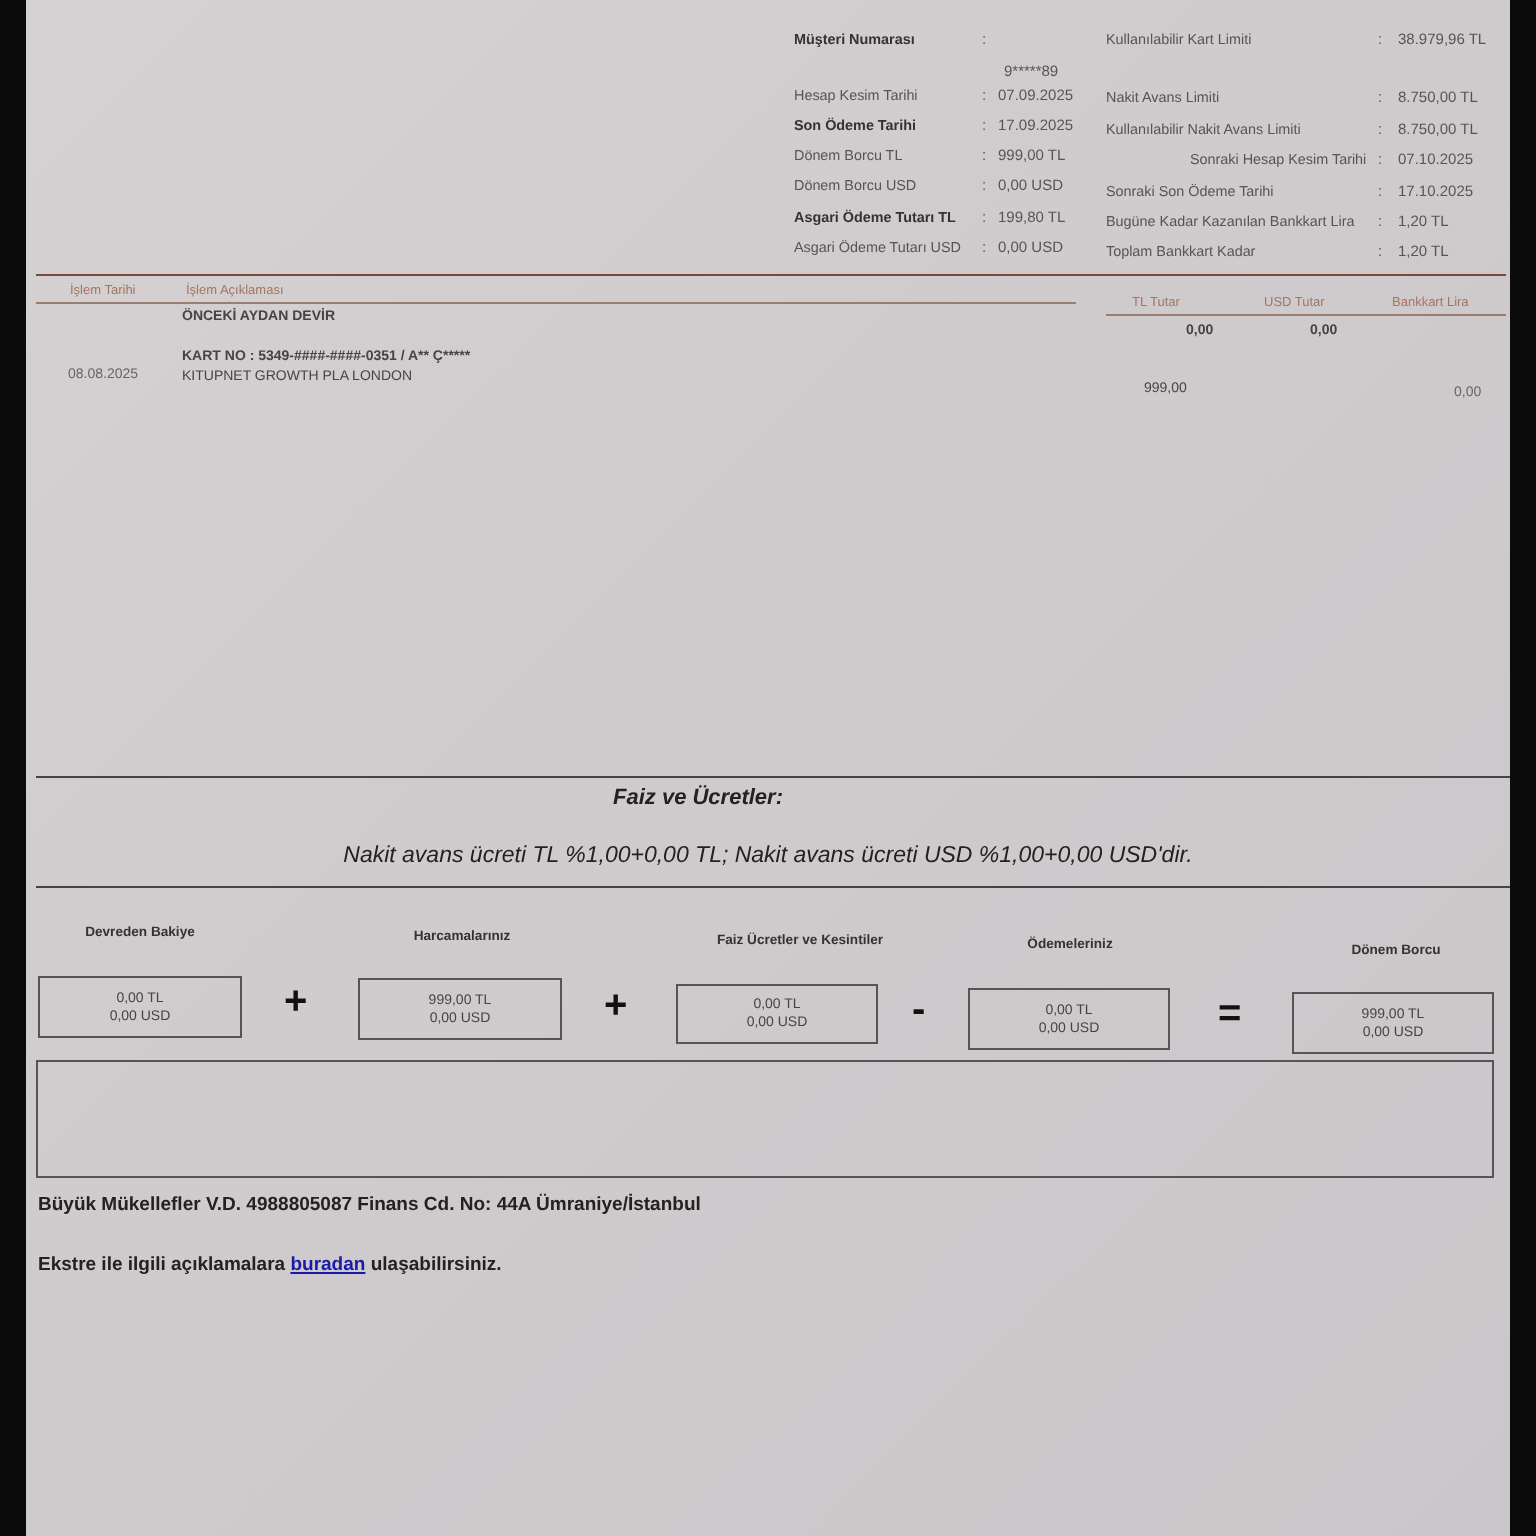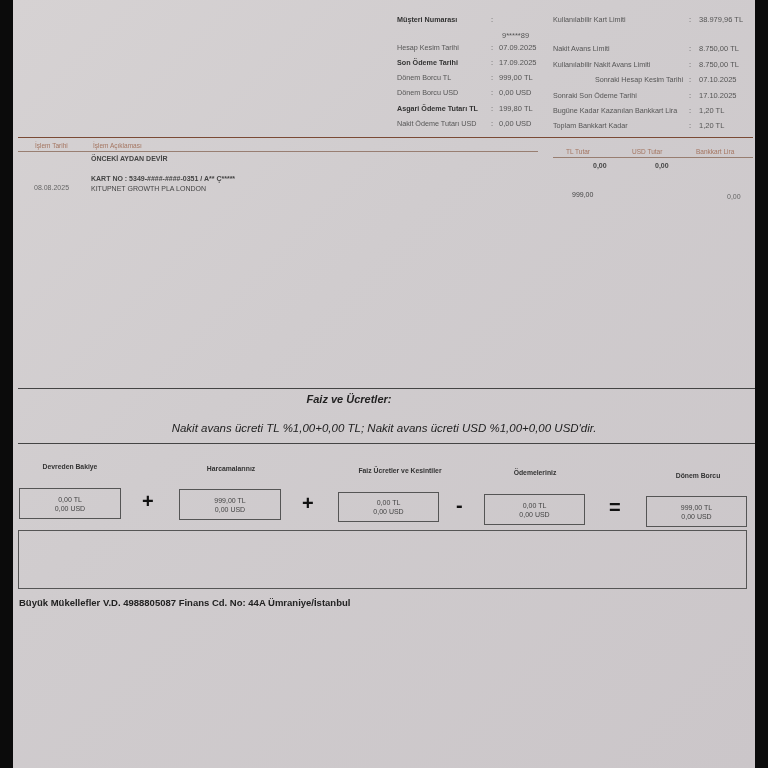--- a/index.html
+++ b/index.html
@@ -68,21 +68,21 @@
   <div class="abs info-val" style="left:486px;top:73px;">999,00 TL</div>
 
   <div class="abs info" style="left:384px;top:88px;">Dönem Borcu USD</div>
   <div class="abs info-val" style="left:478px;top:88px;">:</div>
   <div class="abs info-val" style="left:486px;top:88px;">0,00 USD</div>
 
   <div class="abs info bold" style="left:384px;top:104px;">Asgari Ödeme Tutarı TL</div>
   <div class="abs info-val" style="left:478px;top:104px;">:</div>
   <div class="abs info-val" style="left:486px;top:104px;">199,80 TL</div>
 
-  <div class="abs info" style="left:384px;top:119px;">Nakit Ödeme Tutarı USD</div>
+  <div class="abs info" style="left:384px;top:119px;">Asgari Ödeme Tutarı USD</div>
   <div class="abs info-val" style="left:478px;top:119px;">:</div>
   <div class="abs info-val" style="left:486px;top:119px;">0,00 USD</div>
 
   <div class="abs info" style="left:540px;top:15px;">Kullanılabilir Kart Limiti</div>
   <div class="abs info-val" style="left:676px;top:15px;">:</div>
   <div class="abs info-val" style="left:686px;top:15px;">38.979,96 TL</div>
 
   <div class="abs info" style="left:540px;top:44px;">Nakit Avans Limiti</div>
   <div class="abs info-val" style="left:676px;top:44px;">:</div>
   <div class="abs info-val" style="left:686px;top:44px;">8.750,00 TL</div>
@@ -163,13 +163,16 @@
   <div class="op" style="left:596px;top:496px;">=</div>
 
   <div class="sum-box" style="left:633px;top:496px;width:99px;height:29px;">
     <span>999,00 TL</span>
     <span>0,00 USD</span>
   </div>
 
   <div class="big-box" style="left:5px;top:530px;width:727px;height:57px;"></div>
 
   <div class="abs foot" style="left:6px;top:597px;">Büyük Mükellefler V.D. 4988805087 Finans Cd. No: 44A Ümraniye/İstanbul</div>
+  <div class="abs foot" style="left:6px;top:627px;">
+    <span>Ekstre ile ilgili açıklamalara </span><span class="link">buradan</span><span> ulaşabilirsiniz.</span>
+  </div>
 </div>
 
 </body></html>

